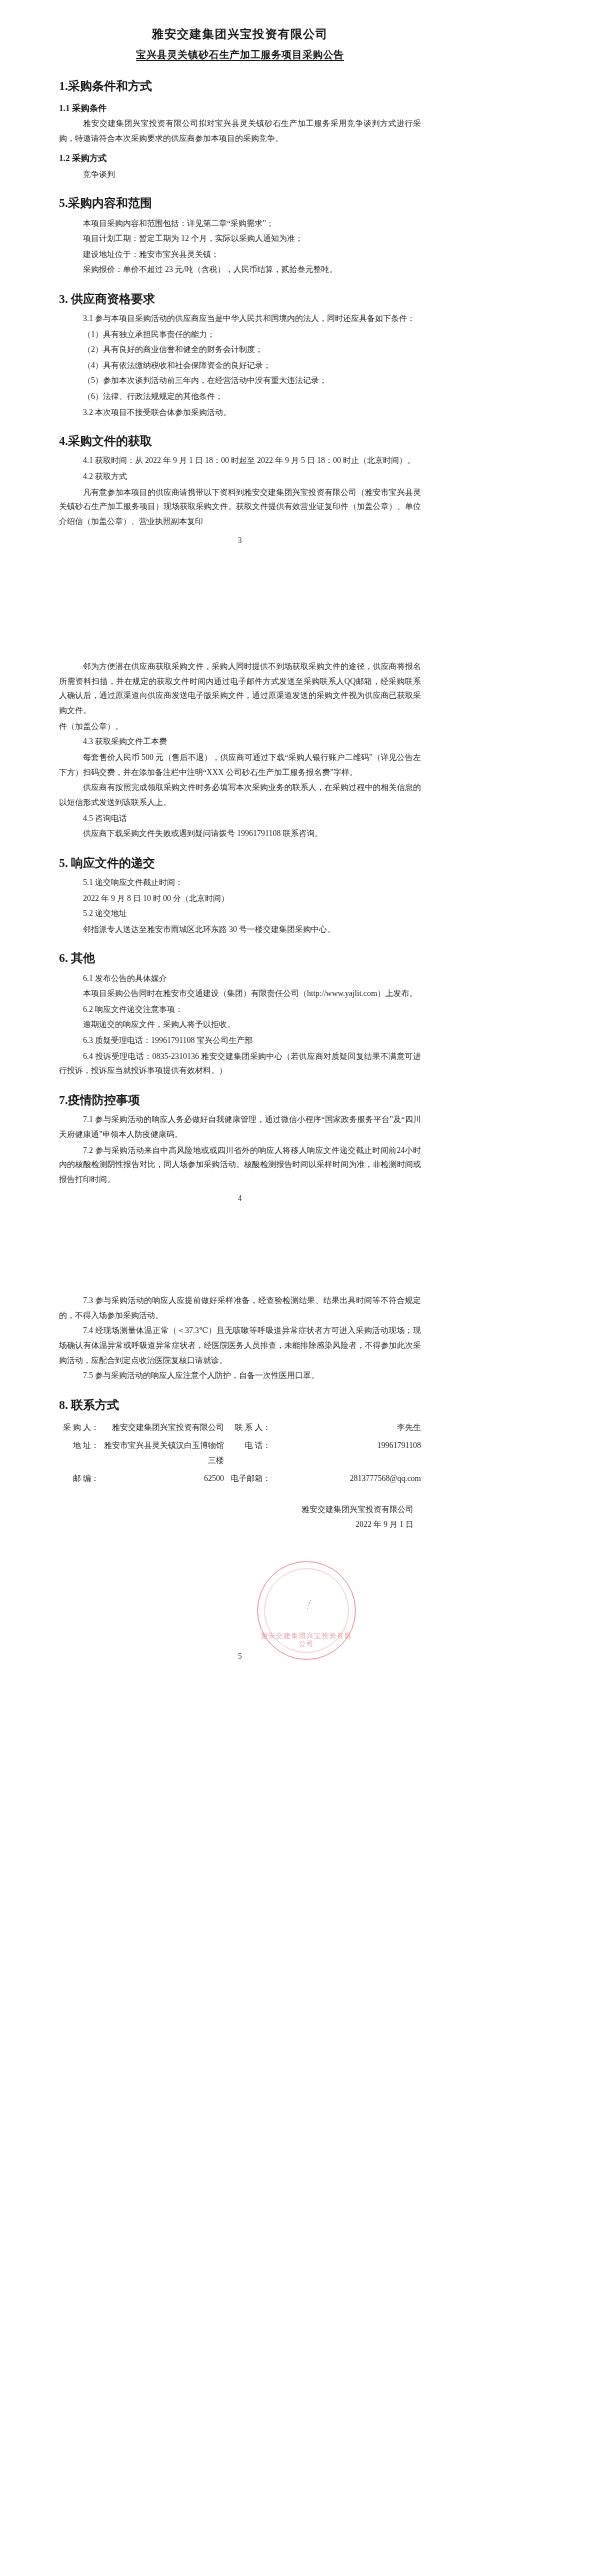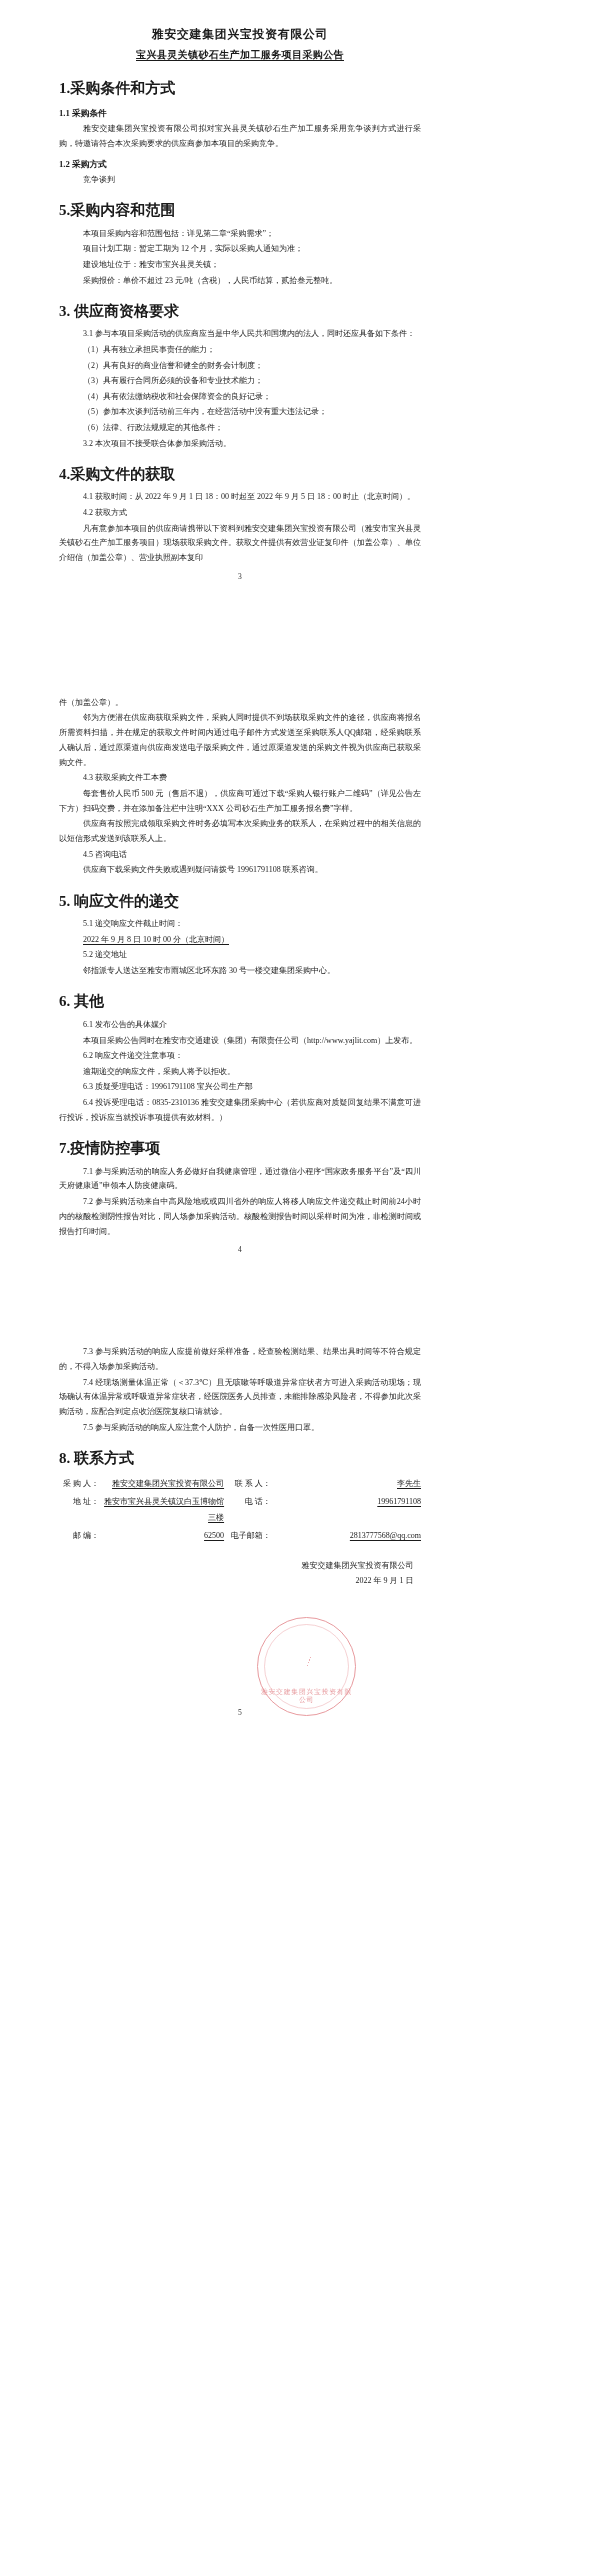--- a/index.html
+++ b/index.html
@@ -29,21 +29,21 @@
   .doc-subtitle{
     text-align:center;
     font-weight:bold;
     font-size:10px;
     letter-spacing:0.4px;
     line-height:2.0;
     text-decoration:underline;
     text-underline-offset:2.3px;
   }
   h2.sec{
-    font-size:15px;
+    font-size:12px;
     font-weight:bold;
     margin:10.6px 0 3px 0;
     line-height:1.7;
     font-family:Liberation Serif, serif;
   }
   h3.sub{
     font-size:8.7px;
     font-weight:bold;
     margin:4.6px 0 1.5px 0;
     line-height:1.7;
@@ -51,21 +51,21 @@
   p.body{
     font-size:8px;
     line-height:1.85;
     margin:0.8px 0;
     text-align:justify;
     text-indent:0;
   }
   p.indent2{
     text-indent:24px;
   }
-  .u{ text-decoration:underline; text-underline-offset:1.5px;}
+  .u{ text-underline-offset:1.5px;}
   .pagenum{
     text-align:center;
     font-size:7.6px;
     color:#333;
     margin-top:6px;
   }
   .spacer-lg{height:114px;}
   .gap-break{height:90px;}
   .sign-block{
     margin-top:13.7px;
@@ -149,40 +149,39 @@
     <h2 class="sec">5.采购内容和范围</h2>
     <p class="body indent2">本项目采购内容和范围包括：详见第二章“采购需求”；</p>
     <p class="body indent2">项目计划工期：暂定工期为 12 个月，实际以采购人通知为准；</p>
     <p class="body indent2">建设地址位于：雅安市宝兴县灵关镇；</p>
     <p class="body indent2">采购报价：单价不超过 23 元/吨（含税），人民币结算，贰拾叁元整吨。</p>
 
     <h2 class="sec">3. 供应商资格要求</h2>
     <p class="body indent2">3.1 参与本项目采购活动的供应商应当是中华人民共和国境内的法人，同时还应具备如下条件：</p>
     <p class="body indent2">（1）具有独立承担民事责任的能力；</p>
     <p class="body indent2">（2）具有良好的商业信誉和健全的财务会计制度；</p>
-    <p class="body indent2">（3）具有履行合同所必须的设备和专业技术能力；</p>
     <p class="body indent2">（4）具有依法缴纳税收和社会保障资金的良好记录；</p>
     <p class="body indent2">（5）参加本次谈判活动前三年内，在经营活动中没有重大违法记录；</p>
     <p class="body indent2">（6）法律、行政法规规定的其他条件；</p>
     <p class="body indent2">3.2 本次项目不接受联合体参加采购活动。</p>
 
     <h2 class="sec">4.采购文件的获取</h2>
     <p class="body indent2">4.1 获取时间：从 2022 年 9 月 1 日 18：00 时起至 2022 年 9 月 5 日 18：00 时止（北京时间）。</p>
     <p class="body indent2">4.2 获取方式</p>
     <p class="body indent2">凡有意参加本项目的供应商请携带以下资料到雅安交建集团兴宝投资有限公司（雅安市宝兴县灵关镇砂石生产加工服务项目）现场获取采购文件。获取文件提供有效营业证复印件（加盖公章）、单位介绍信（加盖公章）、营业执照副本复印</p>
 
     <div class="pagenum">3</div>
   </div>
   <div class="spacer-lg"></div>
 </div>
 
 <div class="page">
   <div class="sheet">
+    <p class="body indent2">邻为方便潜在供应商获取采购文件，采购人同时提供不到场获取采购文件的途径，供应商将报名所需资料扫描，并在规定的获取文件时间内通过电子邮件方式发送至采购联系人QQ邮箱，经采购联系人确认后，通过原渠道向供应商发送电子版采购文件，通过原渠道发送的采购文件视为供应商已获取采购文件。</p>
     <p class="body">件（加盖公章）。</p>
-    <p class="body indent2">邻为方便潜在供应商获取采购文件，采购人同时提供不到场获取采购文件的途径，供应商将报名所需资料扫描，并在规定的获取文件时间内通过电子邮件方式发送至采购联系人QQ邮箱，经采购联系人确认后，通过原渠道向供应商发送电子版采购文件，通过原渠道发送的采购文件视为供应商已获取采购文件。</p>
     <p class="body indent2">4.3 获取采购文件工本费</p>
     <p class="body indent2">每套售价人民币 500 元（售后不退），供应商可通过下载“采购人银行账户二维码”（详见公告左下方）扫码交费，并在添加备注栏中注明“XXX 公司砂石生产加工服务报名费”字样。</p>
     <p class="body indent2">供应商有按照完成领取采购文件时务必填写本次采购业务的联系人，在采购过程中的相关信息的以短信形式发送到该联系人上。</p>
     <p class="body indent2">4.5 咨询电话</p>
     <p class="body indent2">供应商下载采购文件失败或遇到疑问请拨号 19961791108 联系咨询。</p>
 
     <h2 class="sec">5. 响应文件的递交</h2>
     <p class="body indent2">5.1 递交响应文件截止时间：</p>
     <p class="body indent2 u">2022 年 9 月 8 日 10 时 00 分（北京时间）</p>
     <p class="body indent2">5.2 递交地址</p>

